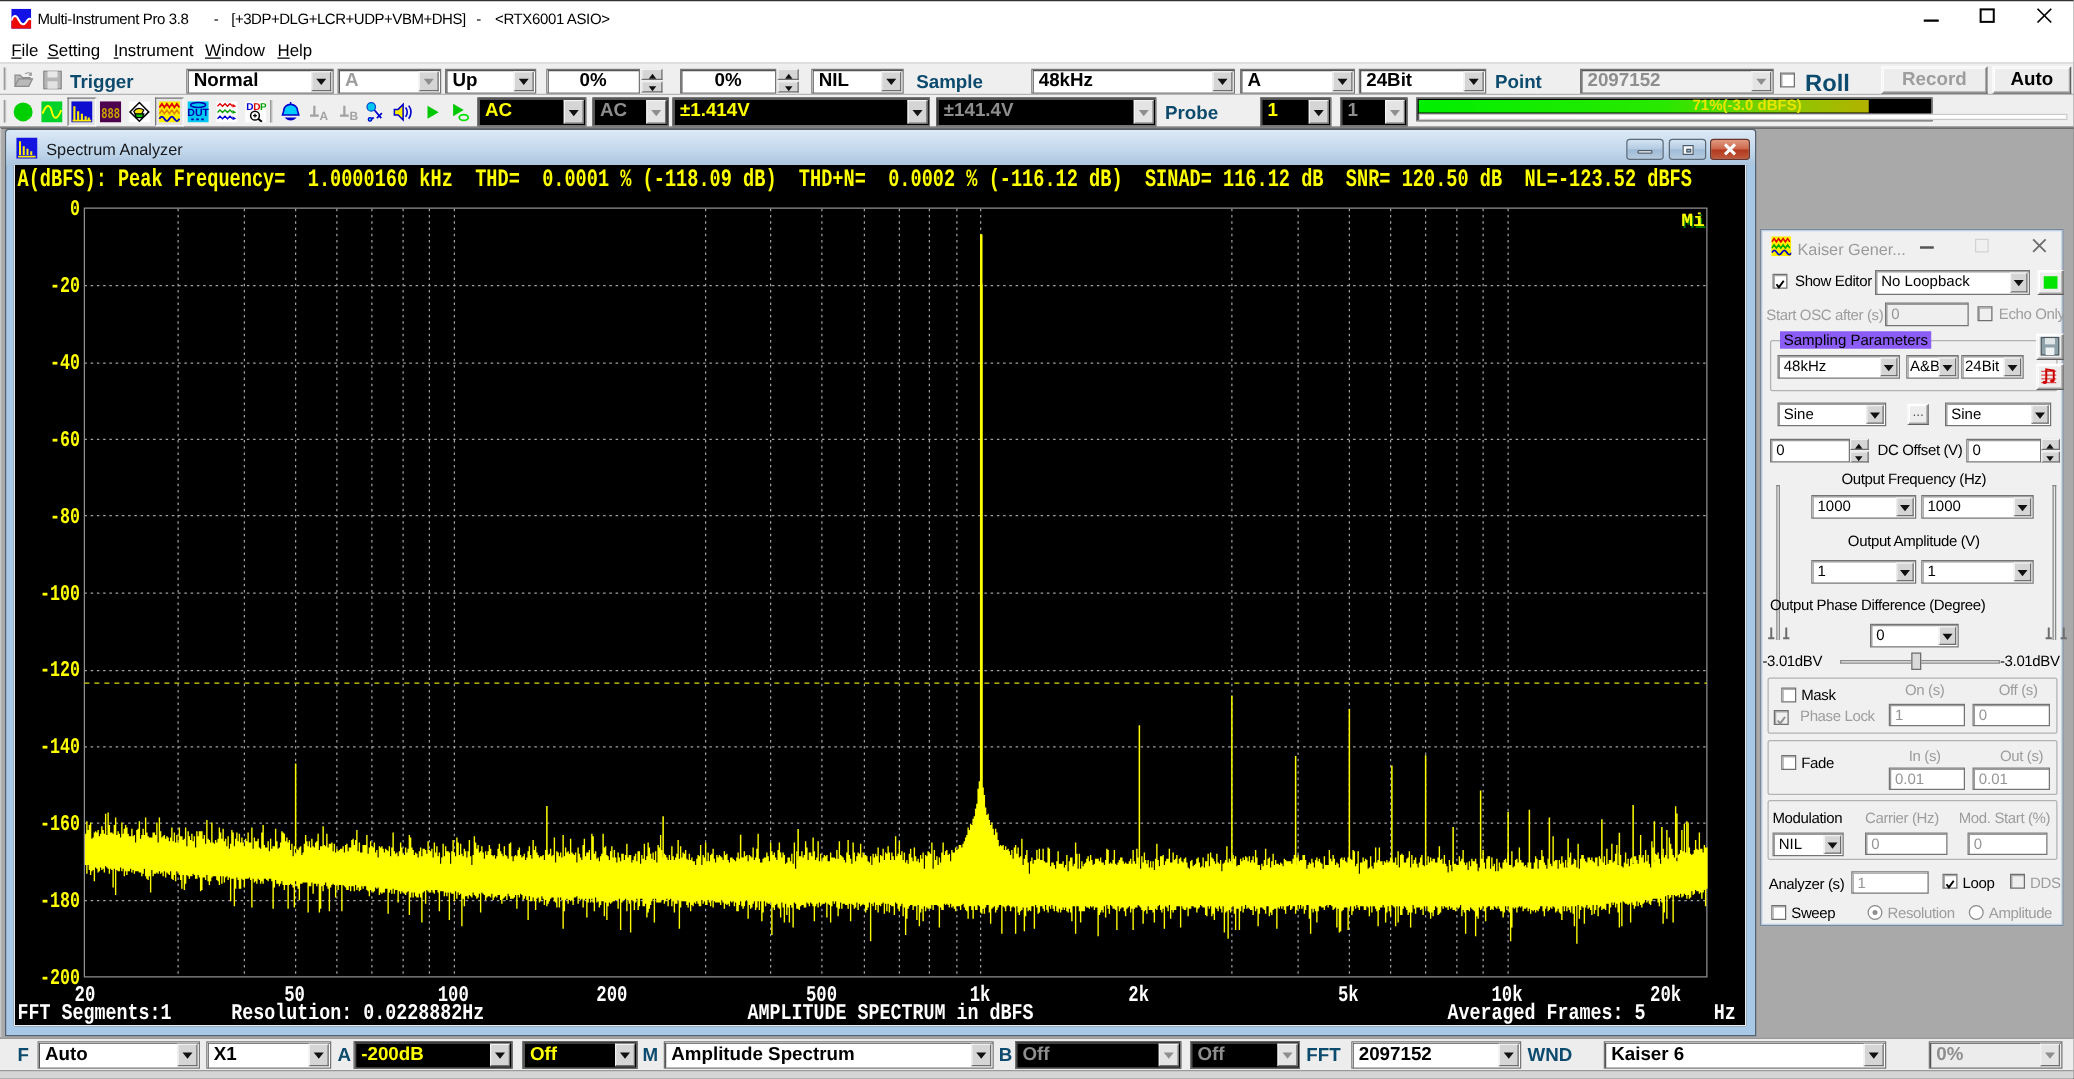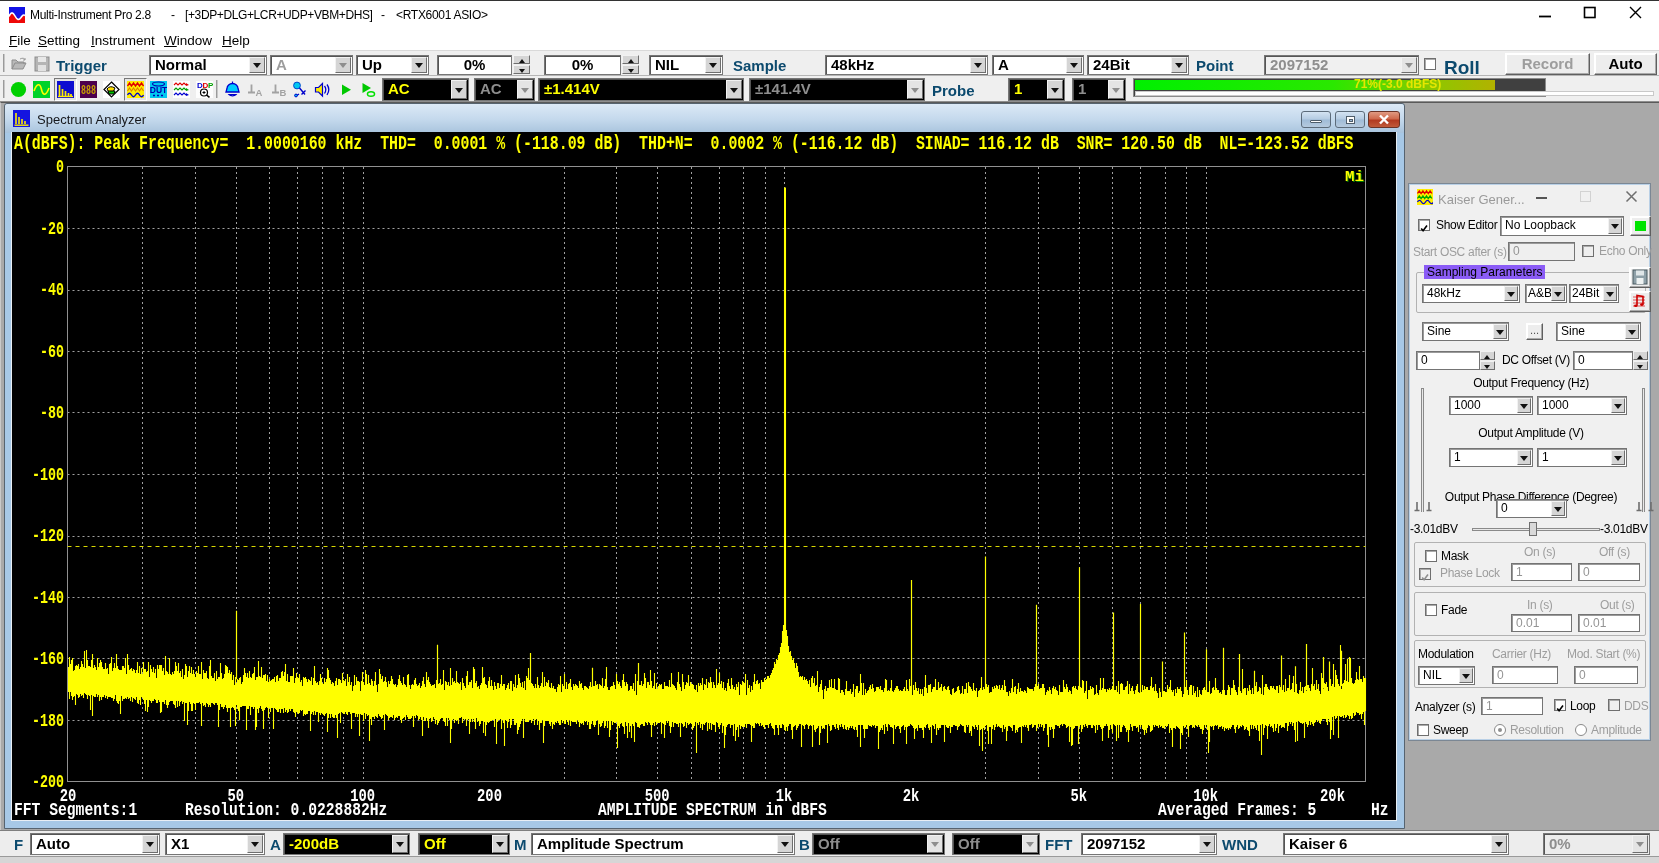--- a/index.html
+++ b/index.html
@@ -30,21 +30,21 @@
 .ic{position:absolute;width:17px;height:17px}
 .sep{position:absolute;width:2px;background:#c7c7c7;border-left:1px solid #9a9a9a}
 </style></head><body>
 
 <div class="ab" style="left:0;top:0;width:1659px;height:50px;background:#fff;border-top:1px solid #333"></div>
 <svg class="ab" style="left:9px;top:7px" width="16" height="16">
     <rect width="16" height="16" fill="#1212e6"></rect>
     <path d="M0 16 V9.5 C2 4.5,4 5,6 9 C8 13,10 13.5,12 10.5 C13.5 8,14.5 7.5,16 8.5 V16 z" fill="#ee0808"></path>
     <path d="M0 9.5 C2 4.5,4 5,6 9 C8 13,10 13.5,12 10.5 C13.5 8,14.5 7.5,16 8.5" stroke="#fff" stroke-width="1.6" fill="none"></path>
   </svg>
-<div class="ab" style="left:30px;top:8px;font-size:12px;letter-spacing:-0.3px;color:#000">Multi-Instrument Pro 2.8</div>
+<div class="ab" style="left:30px;top:8px;font-size:12px;letter-spacing:-0.3px;color:#000">Multi-Instrument Pro 3.8</div>
 <div class="ab" style="left:171px;top:8px;font-size:12px;color:#000">-</div>
 <div class="ab" style="left:185px;top:8px;font-size:12px;letter-spacing:-0.38px;color:#000">[+3DP+DLG+LCR+UDP+VBM+DHS]</div>
 <div class="ab" style="left:381px;top:8px;font-size:12px;color:#000">-</div>
 <div class="ab" style="left:396px;top:8px;font-size:12px;letter-spacing:-0.3px;color:#000">&lt;RTX6001 ASIO&gt;</div>
 <svg class="ab" style="left:1536px;top:6px" width="110" height="18">
 <path d="M3 10.5H15" stroke="#000" stroke-width="1.8"></path>
 <rect x="48.5" y="1.5" width="10.5" height="10" fill="none" stroke="#000" stroke-width="1.6"></rect>
 <path d="M94 1 L105 12 M105 1 L94 12" stroke="#000" stroke-width="1.4"></path>
 </svg>
 
@@ -212,21 +212,21 @@
 <div class="cb bk gg" style="left:749px;top:78px;width:176px;height:23px;line-height:19px">±141.4V<span class="ar" style="background:#e4e4e4">
       <i class="tri g"></i>
     </span></div>
 <div class="lb" style="left:932px;top:82px;font-size:15px">Probe</div>
 <div class="cb bk" style="left:1008px;top:78px;width:57px;height:23px;line-height:19px">1<span class="ar">
       <i class="tri"></i>
     </span></div>
 <div class="cb bk gg" style="left:1072px;top:78px;width:54px;height:23px;line-height:19px">1<span class="ar" style="background:#e4e4e4">
       <i class="tri g"></i>
     </span></div>
-<div class="ab" style="left:1133px;top:78px;width:413px;height:19px;background:#404040;border:1px solid #8a8a8a">
+<div class="ab" style="left:1133px;top:78px;width:413px;height:19px;background:#000000;border:1px solid #8a8a8a">
   <div class="ab" style="left:1px;top:1px;width:360px;height:10px;background:linear-gradient(90deg,#00f000,#2ae800 55%,#8cc800 82%,#b2b200)"></div>
   <div class="ab" style="left:1px;top:12px;width:519px;height:5px;background:#fff;border:1px solid #c9c9c9"></div>
   <div class="ab" style="left:220px;top:0;font-size:12px;font-weight:bold;color:#e6e600;line-height:11px">71%(-3.0 dBFS)</div>
 </div>
 
 <div class="ab" style="left:0;top:102px;width:1659px;height:728px;background:#a9a9a9;border-top:1px solid #5a5a5a;border-left:1px solid #c9c9c9"></div>
 
 <div class="ab" style="left:4px;top:103px;width:1401px;height:726px;background:#a7c8e6;border:1px solid #56636f;border-radius:3px 3px 0 0"></div>
 <div class="ab" style="left:5px;top:104px;width:1399px;height:29px;background:linear-gradient(#dce9f6,#c3d8ec 55%,#a9c4dd);border-radius:3px 3px 0 0"></div>
 <svg class="ab" style="left:13px;top:110px" width="17" height="17">
@@ -375,21 +375,21 @@
 <div class="cs" style="left:1537px;top:396px;width:90px">1000<span class="ar">
       <i class="tri"></i>
     </span></div>
 <div class="l13" style="left:1416px;top:426px;width:230px;text-align:center">Output Amplitude (V)</div>
 <div class="cs" style="left:1449px;top:448px;width:84px">1<span class="ar">
       <i class="tri"></i>
     </span></div>
 <div class="cs" style="left:1537px;top:448px;width:90px">1<span class="ar">
       <i class="tri"></i>
     </span></div>
-<div class="l13" style="left:1416px;top:490px;width:230px;text-align:center">Output Phase Difference (Degree)</div>
+<div class="l13" style="left:1416px;top:477px;width:230px;text-align:left">Output Phase Difference (Degree)</div>
 <div class="cs" style="left:1496px;top:499px;width:71px">0<span class="ar">
       <i class="tri"></i>
     </span></div>
 <div class="l13" style="left:1410px;top:522px">-3.01dBV</div>
 <div class="l13" style="left:1600px;top:522px">-3.01dBV</div>
 <div class="ab" style="left:1472px;top:528px;width:128px;height:3px;background:#e9e9e9;border:1px solid #8a8a8a"></div>
 <div class="ab" style="left:1529px;top:522px;width:8px;height:14px;background:#d9d9d9;border:1px solid #6e6e6e"></div>
 <div class="grp" style="left:1414px;top:542px;width:232px;height:45px"></div>
 <div class="ck" style="left:1425px;top:550px"></div>
 <div class="l13" style="left:1441px;top:549px">Mask</div>

